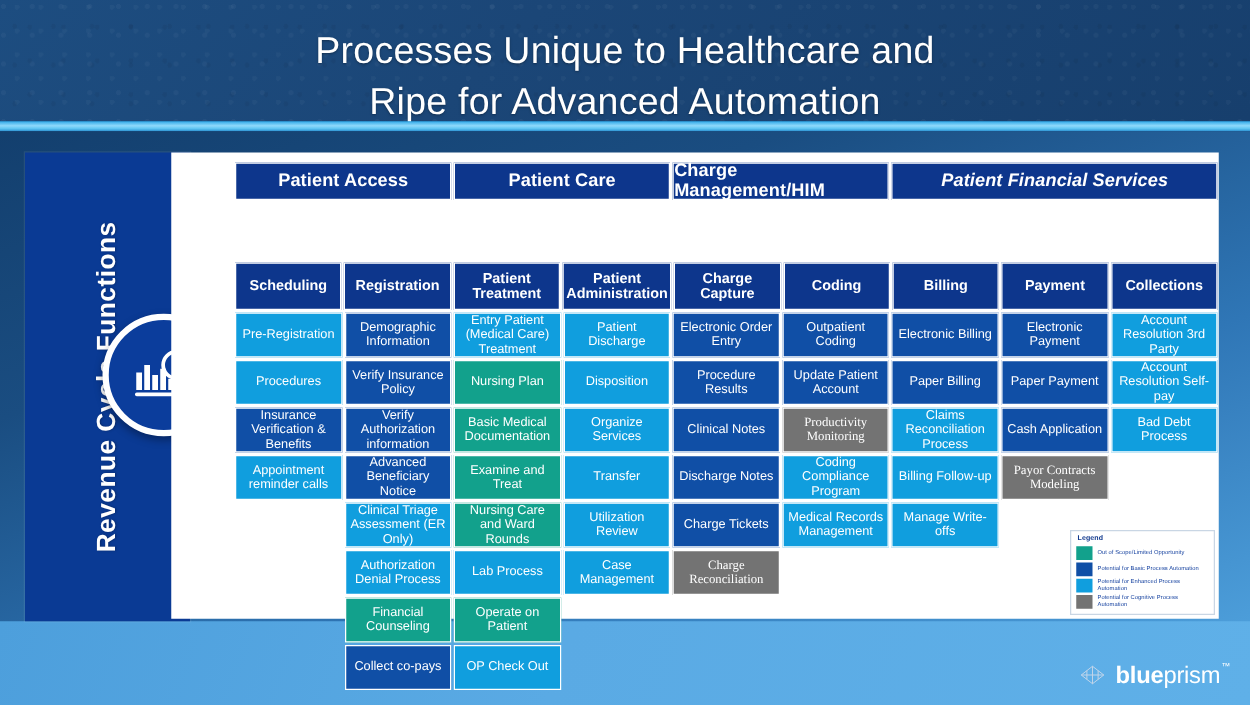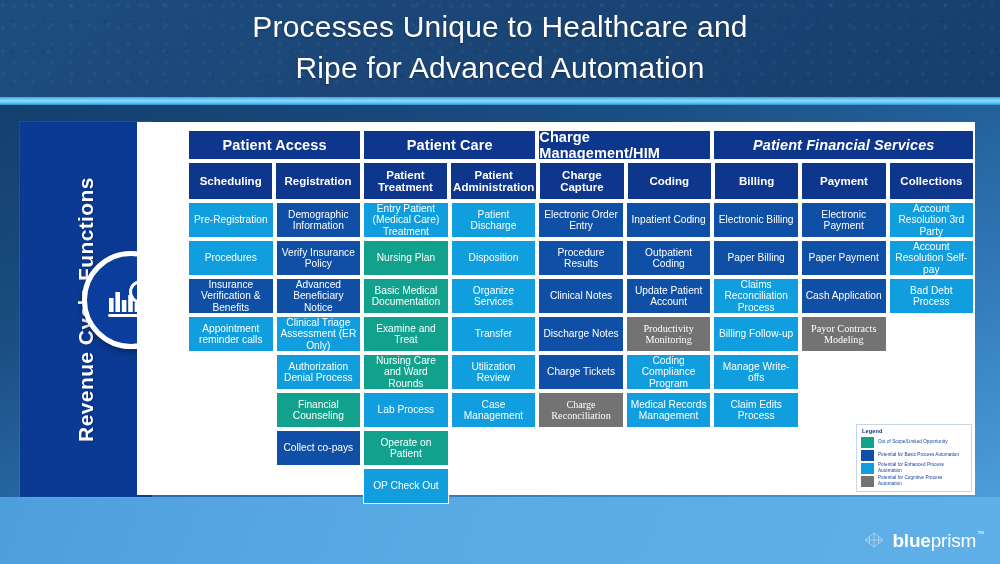--- a/index.html
+++ b/index.html
@@ -18,21 +18,21 @@
   .title-band .texture{
     position:absolute;inset:0;
     background-image:
       radial-gradient(circle at 12% 22%, rgba(255,255,255,.035) 0 2px, transparent 2px),
       radial-gradient(circle at 38% 68%, rgba(0,0,0,.05) 0 2px, transparent 2px),
       radial-gradient(circle at 72% 30%, rgba(255,255,255,.03) 0 2px, transparent 2px),
       radial-gradient(circle at 88% 80%, rgba(0,0,0,.05) 0 2px, transparent 2px);
     background-size:23px 23px,31px 31px,19px 19px,27px 27px;
   }
   .title-text{
-    position:absolute;left:0;top:6px;width:1000px;
+    position:absolute;left:0;top:20px;width:1000px;
     text-align:center;color:#ffffff;
     font-size:30px;line-height:41px;font-weight:400;
     letter-spacing:.2px;
     text-shadow:0 1px 2px rgba(0,0,0,.35);
   }
   .title-text .ln{display:block;}
 
   
   .glow-bar{
     position:absolute;left:0;top:97px;width:1000px;height:8px;
@@ -84,21 +84,21 @@
     position:absolute;left:188px;top:130px;width:788px;
   }
   .grp-row{display:flex;}
   .grp{
     height:30px;margin-right:2px;margin-bottom:2px;
     background:#0d368c;color:#ffffff;
     display:flex;align-items:center;justify-content:center;
     font-size:14.5px;font-weight:bold;letter-spacing:.1px;
     border:1px solid #ffffff;box-sizing:border-box;
   }
-  .sub-row{display:flex;}
+  .sub-row{display:flex;margin-top:48px;}
   .sub{
     width:96px;height:38px;margin-right:2px;margin-bottom:2px;
     background:#0d368c;color:#ffffff;
     display:flex;align-items:center;justify-content:center;text-align:center;
     font-size:11.5px;font-weight:bold;line-height:12.5px;padding:0 2px;
     box-sizing:border-box;border:1px solid #ffffff;
   }
   .cols{display:flex;}
   .col{width:96px;margin-right:2px;}
   .cell{
@@ -203,20 +203,21 @@
     <div class="cols" id="cols">
         <div class="col">
           <div class="cell c-enh">Pre-Registration</div>
           <div class="cell c-enh">Procedures</div>
           <div class="cell c-basic">Insurance Verification &amp; Benefits</div>
           <div class="cell c-enh">Appointment reminder calls</div>
         </div>
         <div class="col">
           <div class="cell c-basic">Demographic Information</div>
           <div class="cell c-basic">Verify Insurance Policy</div>
+          <div class="cell c-basic">Verify Authorization information</div>
           <div class="cell c-basic">Advanced Beneficiary Notice</div>
           <div class="cell c-enh">Clinical Triage Assessment (ER Only)</div>
           <div class="cell c-enh">Authorization Denial Process</div>
           <div class="cell c-teal">Financial Counseling</div>
           <div class="cell c-basic">Collect co-pays</div>
         </div>
         <div class="col">
           <div class="cell c-enh">Entry Patient (Medical Care) Treatment</div>
           <div class="cell c-teal">Nursing Plan</div>
           <div class="cell c-teal">Basic Medical Documentation</div>
@@ -236,34 +237,32 @@
         </div>
         <div class="col">
           <div class="cell c-basic">Electronic Order Entry</div>
           <div class="cell c-basic">Procedure Results</div>
           <div class="cell c-basic">Clinical Notes</div>
           <div class="cell c-basic">Discharge Notes</div>
           <div class="cell c-basic">Charge Tickets</div>
           <div class="cell c-cog">Charge Reconciliation</div>
         </div>
         <div class="col">
-          <div class="cell c-basic">Inpatient Coding</div>
           <div class="cell c-basic">Outpatient Coding</div>
           <div class="cell c-basic">Update Patient Account</div>
           <div class="cell c-cog">Productivity Monitoring</div>
           <div class="cell c-enh">Coding Compliance Program</div>
           <div class="cell c-enh">Medical Records Management</div>
         </div>
         <div class="col">
           <div class="cell c-basic">Electronic Billing</div>
           <div class="cell c-basic">Paper Billing</div>
           <div class="cell c-enh">Claims Reconciliation Process</div>
           <div class="cell c-enh">Billing Follow-up</div>
           <div class="cell c-enh">Manage Write-offs</div>
-          <div class="cell c-enh">Claim Edits Process</div>
         </div>
         <div class="col">
           <div class="cell c-basic">Electronic Payment</div>
           <div class="cell c-basic">Paper Payment</div>
           <div class="cell c-basic">Cash Application</div>
           <div class="cell c-cog">Payor Contracts Modeling</div>
         </div>
         <div class="col">
           <div class="cell c-enh">Account Resolution 3rd Party</div>
           <div class="cell c-enh">Account Resolution Self-pay</div>

